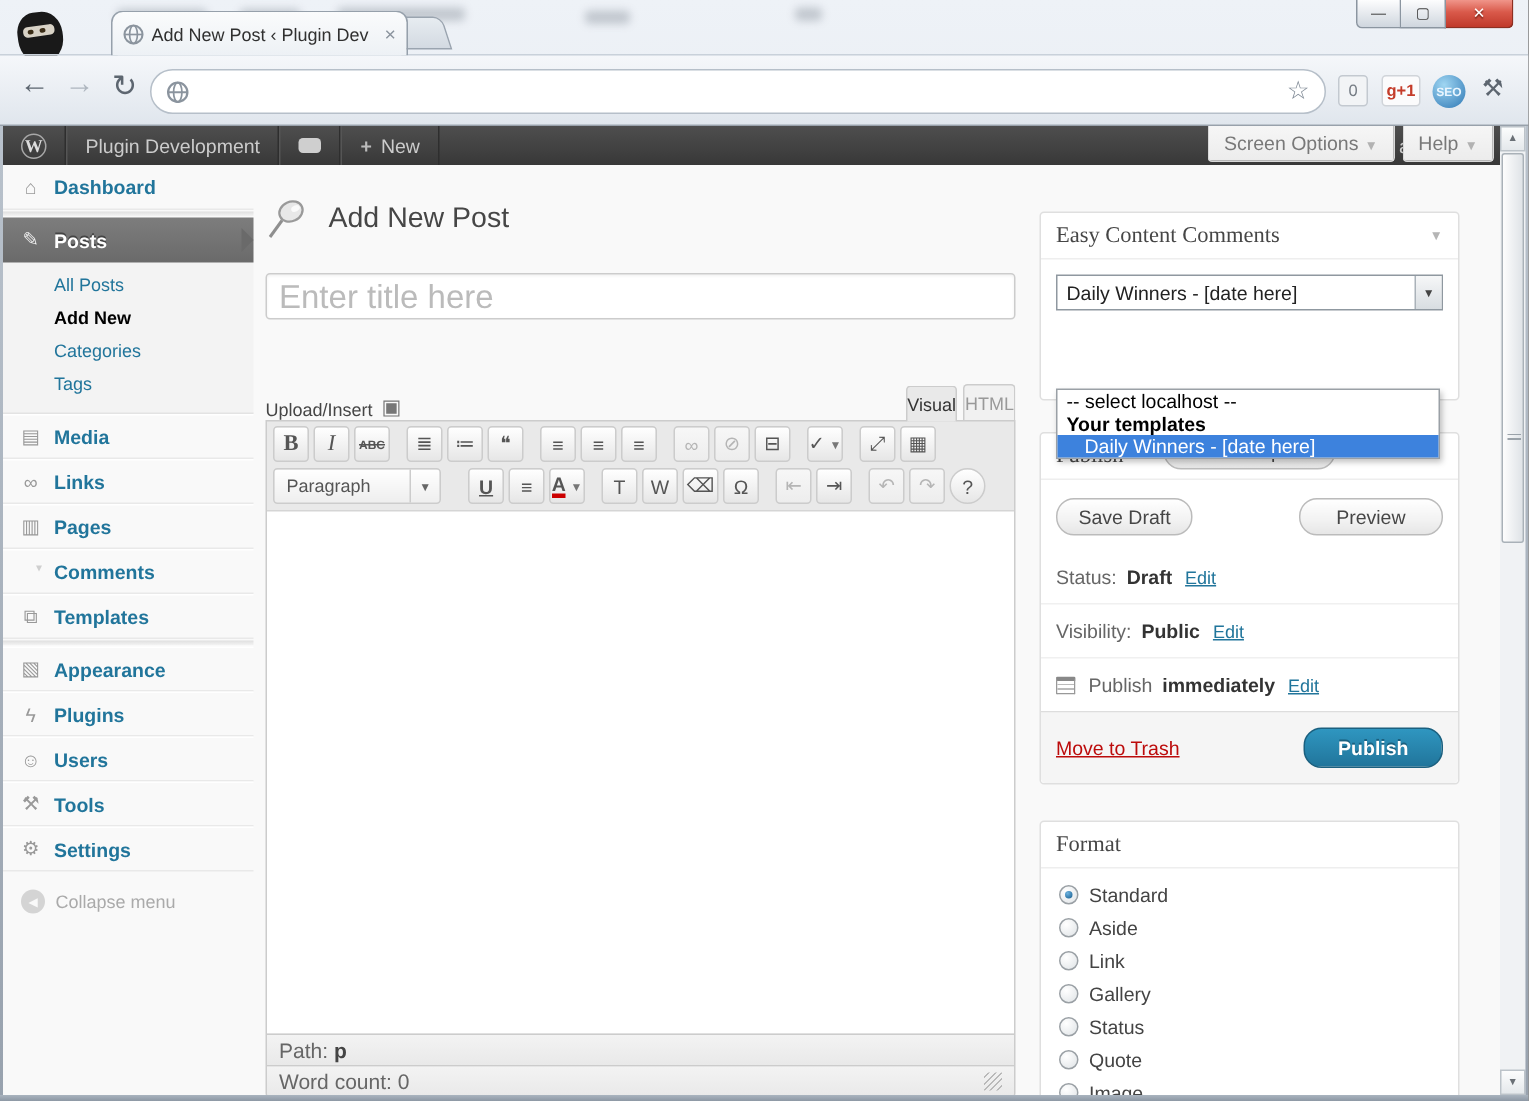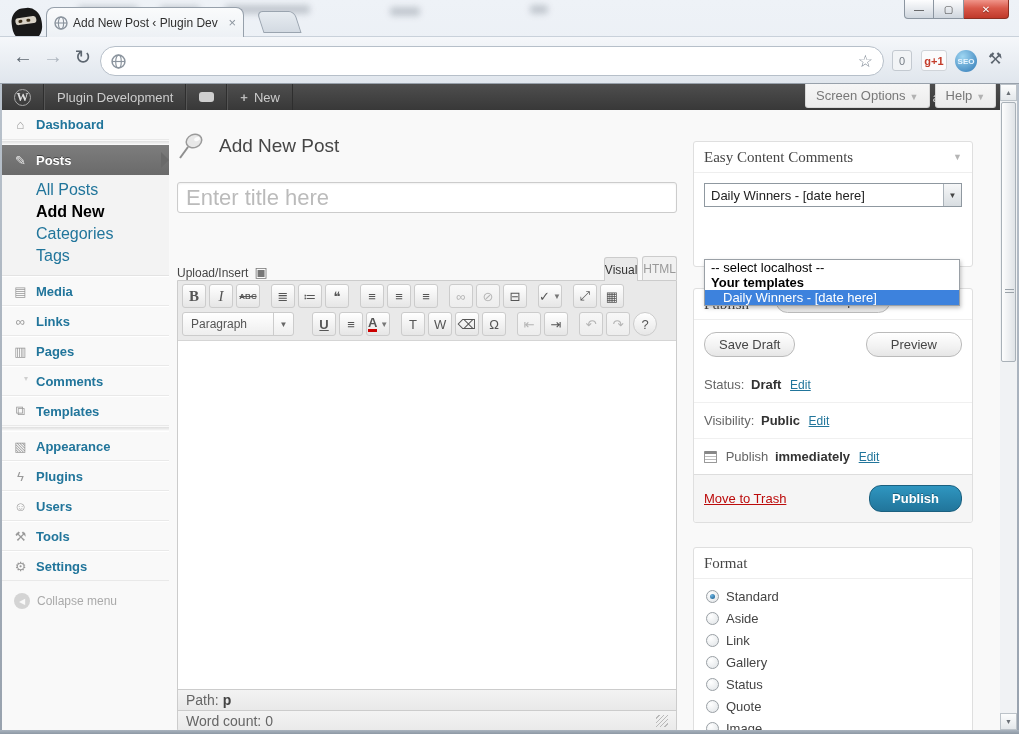--- a/index.html
+++ b/index.html
@@ -15,21 +15,21 @@
     display:flex; align-items:center; justify-content:center; font-size:10px; color:#444; cursor:pointer; }
   .win-btn.min { width:30px; border-radius:0 0 0 4px; }
   .win-btn.max { width:30px; border-left:none; }
   .win-btn.close { width:45px; border-left:none; border-radius:0 0 4px 0;
     background:linear-gradient(#f0958a,#d9594a 45%,#c0392a); border-color:#8c2f22; color:#fff; font-weight:bold; text-shadow:0 1px 1px #7a2418; }
   .ninja { position:absolute; width:30px; height:34px; background:#191919; border-radius:40% 45% 48% 48%; transform:rotate(-8deg); }
   .ninja .band { position:absolute; left:4px; top:9px; width:21px; height:7px; background:#d8d2c6; border-radius:3px; }
   .ninja .eye { position:absolute; top:11px; width:4px; height:3px; background:#3a2c16; border-radius:2px; }
 
   
-  .tab { position:absolute; left:46px; top:7px; width:198px; height:30px;
+  .tab { position:absolute; left:74px; top:7px; width:198px; height:30px;
     background:linear-gradient(#fafbfc,#edf1f5); border:1px solid #96a0ab; border-bottom:none;
     border-radius:8px 8px 0 0; display:flex; align-items:center; padding:0 7px; z-index:3; }
   .tab-title { flex:1; font-size:12px; color:#303030; white-space:nowrap; overflow:hidden; margin:0 5px; }
   .tab-close { color:#8b949e; font-size:13px; cursor:pointer; }
   .newtab { position:absolute; left:260px; top:11px; width:38px; height:22px; background:linear-gradient(#e7ecf1,#d3dae2);
     border:1px solid #9aa4af; border-radius:6px 6px 0 0; transform:skewX(18deg); }
   .globe { display:inline-block; flex:0 0 auto; }
 
   
   .btoolbar { position:absolute; left:0; top:36px; width:1019px; height:48px;
@@ -78,21 +78,21 @@
     border-top:1px solid #ffffff; border-bottom:1px solid #e9e9e9; }
   .sb-icon { width:17px; text-align:center; color:#999; font-size:13px; margin-right:7px; }
   .sb-label { color:#21759b; font-size:13px; font-weight:bold; }
   .sb-sep { height:3px; background:linear-gradient(#dfdfdf,#f3f3f3); margin:1px 0; }
   .sb-current { background:linear-gradient(#7d7d7d,#6a6a6a); position:relative; border:none; }
   .sb-current .sb-label { color:#fff; text-shadow:0 -1px 0 #444; }
   .sb-current .sb-icon { color:#eee; }
   .sb-current:after { content:""; position:absolute; right:-8px; top:50%; margin-top:-8px;
     border:8px solid transparent; border-left-color:#6a6a6a; }
   .sb-sub { padding:4px 0 8px 0; background:#f3f3f3; border-bottom:1px solid #e3e3e3; }
-  .sb-sub-item { height:22px; line-height:22px; padding-left:34px; font-size:16px; color:#21759b; cursor:pointer; }
+  .sb-sub-item { height:22px; line-height:22px; padding-left:34px; font-size:12px; color:#21759b; cursor:pointer; }
   .sb-sub-item.current { color:#000; font-weight:bold; }
   .collapse { display:flex; align-items:center; margin-top:12px; padding-left:12px; color:#aaa; font-size:12px; cursor:pointer; }
   .collapse .circ { width:16px; height:16px; border-radius:50%; background:#d4d4d4; color:#f9f9f9; font-size:8px;
     display:flex; align-items:center; justify-content:center; margin-right:7px; }
 
   
   .main { position:absolute; left:175px; top:26px; width:500px; }
   .page-head { display:flex; align-items:center; margin-top:12px; }
   .page-title { font-size:19px; color:#464646; margin-left:12px; font-weight:normal; }
   .screen-opts { position:absolute; top:0; display:flex; }

